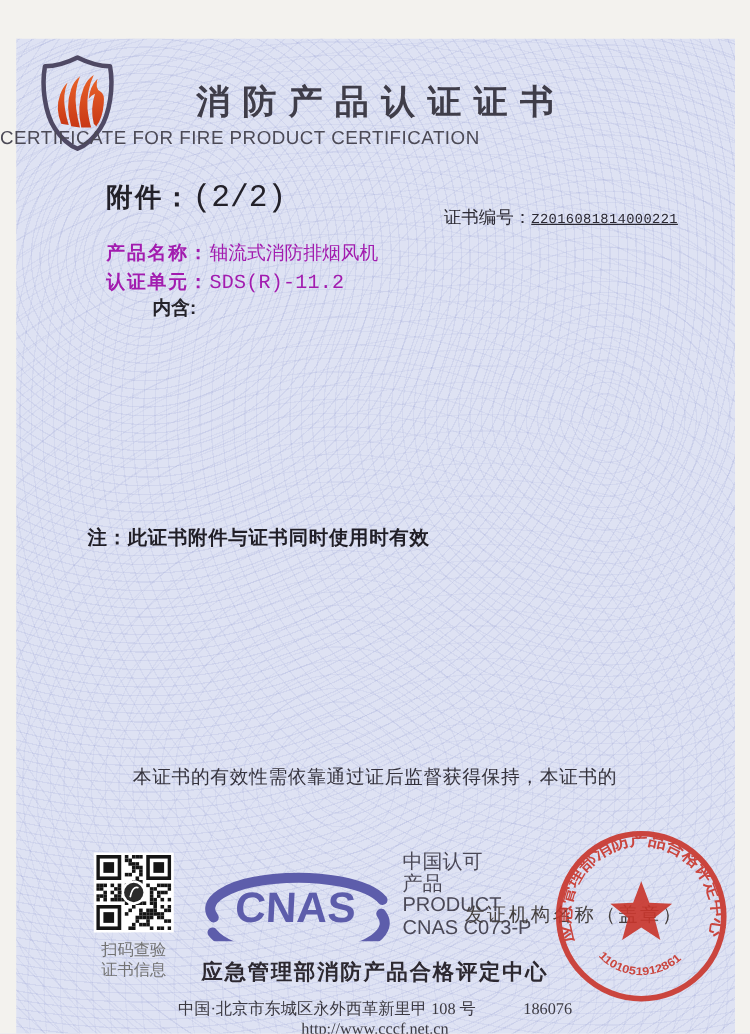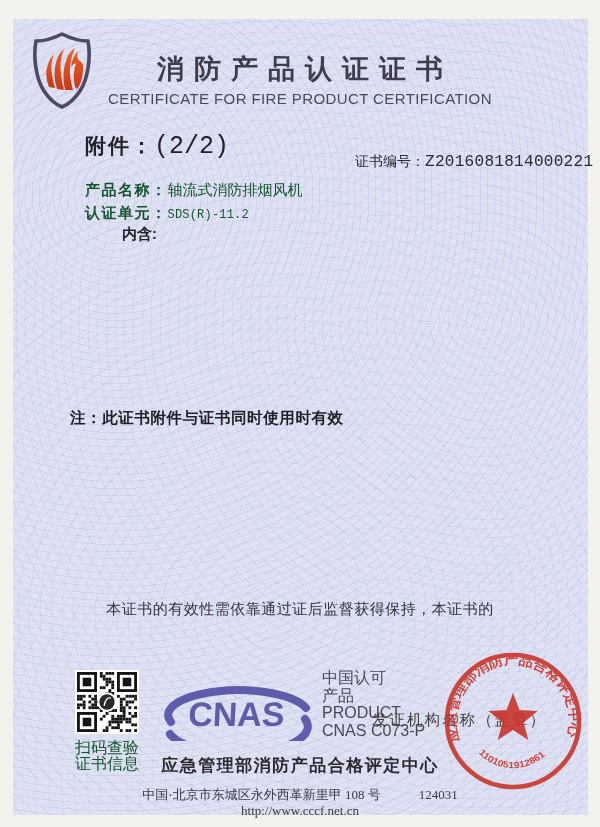--- a/index.html
+++ b/index.html
@@ -1,57 +1,57 @@
 <!DOCTYPE html>
 <html><head>
 <meta charset="utf-8">
 <style>
   html,body{margin:0;padding:0;}
   body{
     width:600px;height:827px;background:#f3f2ee;
     font-family:"Liberation Sans",sans-serif;color:#2f2d36;
     position:relative;overflow:hidden;
   }
-  #page{position:absolute;left:0;top:4px;width:600px;height:745px;}
+  #page{position:absolute;left:0;top:16px;width:600px;height:745px;}
   
   .panel{
     position:absolute;left:13px;top:15px;width:575px;height:796px;
     background-color:#dee2f3;
     background-image:
       repeating-radial-gradient(circle at 18% 22%, rgba(122,132,198,.13) 0 1px, rgba(0,0,0,0) 1px 7px),
       repeating-radial-gradient(circle at 82% 38%, rgba(122,132,198,.10) 0 1px, rgba(0,0,0,0) 1px 9px),
       repeating-radial-gradient(circle at 45% 75%, rgba(122,132,198,.09) 0 1px, rgba(0,0,0,0) 1px 11px),
       repeating-radial-gradient(circle at 65% 95%, rgba(122,132,198,.08) 0 1px, rgba(0,0,0,0) 1px 13px);
   }
   .abs{position:absolute;}
   .header-title{
     left:0;top:47px;width:600px;text-align:center;
     font-size:27px;font-weight:600;color:#3f3d49;
     letter-spacing:10px;text-indent:10px;
   }
   .header-subtitle{
-    left:0;top:86px;width:600px;text-align:center;
+    left:0;top:86px;width:600px;text-align:left;
     font-size:15px;color:#4b4955;letter-spacing:.4px;
   }
   .logo-box{left:30px;top:27px;width:64px;height:78px;}
   .attachment{left:85px;top:128px;font-size:21px;color:#232129;}
   .attachment .lbl{font-weight:bold;letter-spacing:2px;}
   .attachment .val{font-family:"Liberation Mono",monospace;font-size:25px;}
   .certno{left:355px;top:149px;font-size:14px;color:#2b2933;}
-  .certno .val{font-family:"Liberation Mono",monospace;font-size:16px;letter-spacing:.3px;}
-  .field-row{font-size:15px;color:#14532d;white-space:nowrap;}
+  .certno .val{font-family:"Liberation Mono",monospace;font-size:11px;letter-spacing:.3px;text-decoration:underline;}
+  .field-row{font-size:15px;color:#a21caf;white-space:nowrap;}
   .field-row .lbl{font-weight:bold;letter-spacing:1.5px;}
-  .mono{font-family:"Liberation Mono",monospace;font-size:12px;letter-spacing:.2px;}
+  .mono{font-family:"Liberation Mono",monospace;font-size:16px;letter-spacing:.2px;}
   .contains-label{left:122px;top:221px;font-size:15px;font-weight:bold;color:#242229;}
   .contains-list{left:165px;top:221px;}
   .contains-list div{height:21.4px;line-height:21.4px;}
   .note{left:70px;top:404px;font-size:15.5px;font-weight:bold;color:#201e26;letter-spacing:.6px;}
   .validity{left:0;width:600px;text-align:center;font-size:15px;font-weight:500;color:#34323c;letter-spacing:.5px;}
   .qr-box{left:75px;top:666px;width:64px;height:64px;background:#fff;padding:2px;box-sizing:border-box;}
-  .qr-caption{left:60px;top:736px;width:94px;text-align:center;font-size:16px;line-height:16px;color:#14532d;}
+  .qr-caption{left:60px;top:736px;width:94px;text-align:center;font-size:13px;line-height:16px;color:#737373;}
   .cnas-logo{left:163px;top:681px;width:150px;height:56px;}
   .cnas-text{left:322px;top:665px;font-size:16px;line-height:17.5px;color:#4a4856;}
   .seal-caption{
     left:372px;top:706px;font-size:15.5px;letter-spacing:2px;color:#443f3e;
     font-family:"Liberation Serif",serif;
   }
   .stamp{left:438px;top:642px;width:150px;height:150px;opacity:.9;}
   .org-name{left:0;top:750px;width:600px;text-align:center;font-size:17px;font-weight:bold;color:#2c2830;letter-spacing:1.5px;}
   .address-line{left:0;top:782px;width:600px;text-align:center;font-size:13px;color:#3c3a42;font-family:"Liberation Serif",serif;}
   .address-line .gap{display:inline-block;width:38px;}
@@ -273,17 +273,17 @@
       </text>
       <text font-family="Liberation Sans, sans-serif" font-size="9" font-weight="bold" fill="#c9352b">
         <textPath href="#numPath" startOffset="0" textLength="74" lengthAdjust="spacingAndGlyphs">1101051912861</textPath>
       </text>
     </svg>
   </div>
 
   <div class="abs org-name">应急管理部消防产品合格评定中心</div>
 
   <div class="abs address-line">
-    <span>中国·北京市东城区永外西革新里甲 108 号</span><span class="gap"></span><span>124031</span>
+    <span>中国·北京市东城区永外西革新里甲 108 号</span><span class="gap"></span><span>186076</span>
   </div>
 
   <div class="abs website">http://www.cccf.net.cn</div>
 </div>
 
 </body></html>

